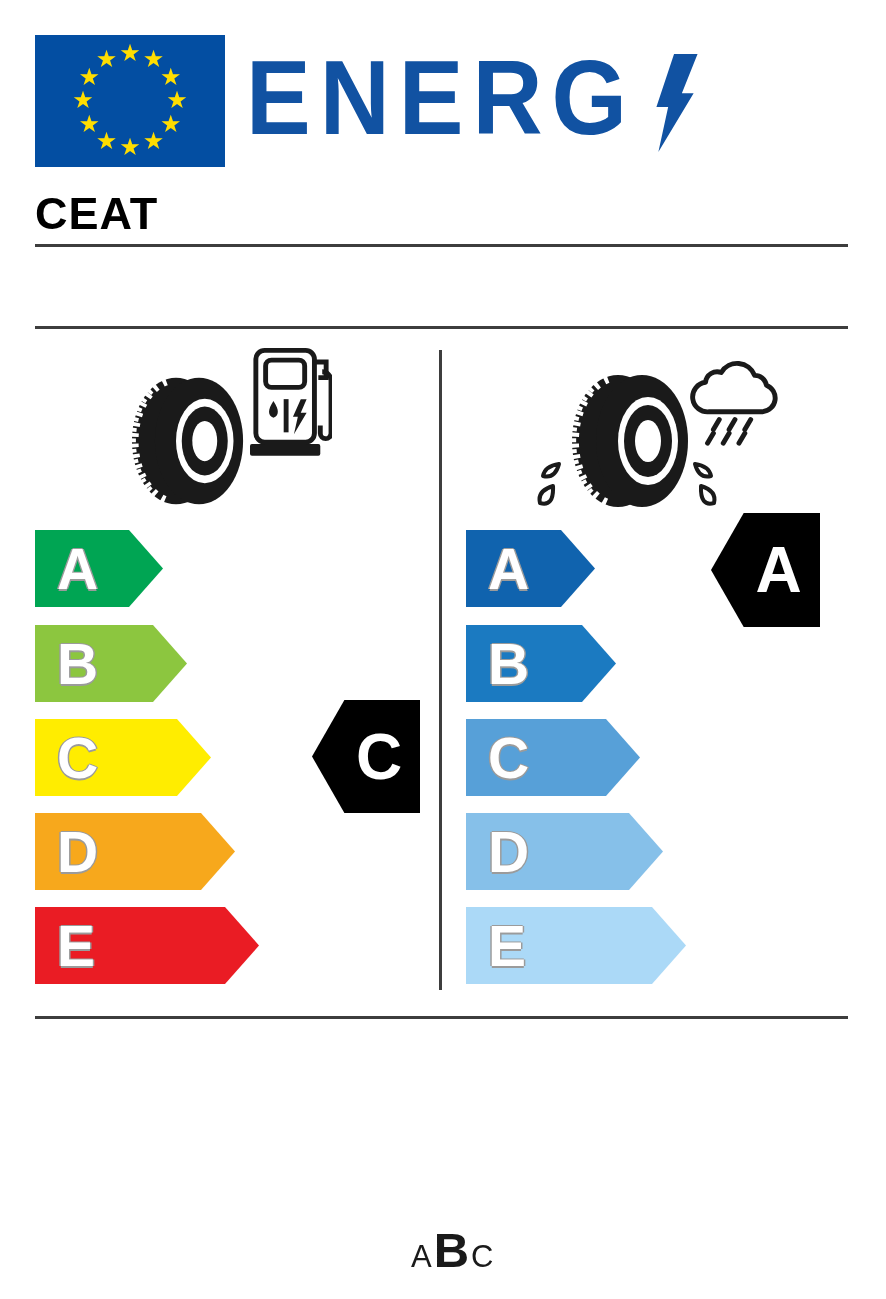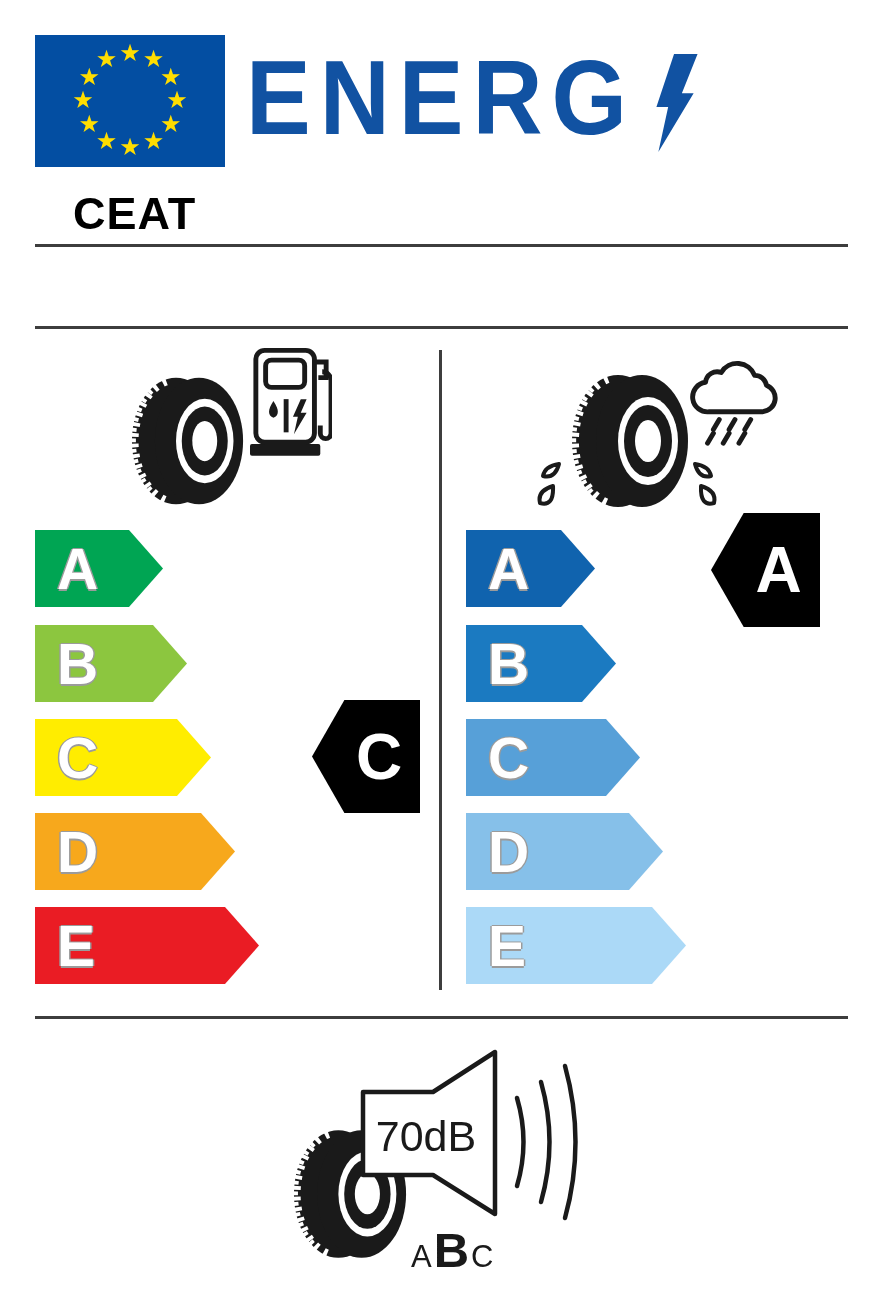--- a/index.html
+++ b/index.html
@@ -10,21 +10,21 @@
   .flag{position:absolute;left:35px;top:35px;width:190px;height:132px;}
   .star{position:absolute;font-size:24px;line-height:24px;width:24px;text-align:center;}
 
   
   .energ{position:absolute;left:246px;top:50px;font-size:97px;font-weight:bold;
          letter-spacing:9px;line-height:90px;transform:scaleY(1.08);transform-origin:top left;}
   .bolt{position:absolute;left:652px;top:54px;}
 
   
   .brand{position:absolute;left:35px;top:188px;font-size:45px;font-weight:bold;color:#000;
-         letter-spacing:1px;margin-left:38px;}
+         letter-spacing:1px;}
 
   
   .hrule{position:absolute;left:35px;width:813px;height:3px;background:#3d3d3d;}
   .vrule{position:absolute;left:439px;top:350px;width:3px;height:640px;background:#3d3d3d;}
 
   
   .icon{position:absolute;}
 
   
   .ladder{position:absolute;top:530px;}
@@ -176,31 +176,19 @@
       </div>
   </div>
 
   <div class="pointer pointer-fuel" style="background-color: rgb(0, 0, 0);">
     <span>C</span>
   </div>
   <div class="pointer pointer-wet" style="background-color: rgb(0, 0, 0);">
     <span>A</span>
   </div>
 
-  <span class="icon" style="left:290px;top:1040px">
-    <svg width="320" height="235" viewBox="0 0 320 235">
-      <use href="#tire" x="2" y="86" width="116" height="136"></use>
-      <path d="M73,52 H143 L205,12 V174 L143,135 H73 Z" fill="#fff" stroke="#1a1a1a" stroke-width="4.5" stroke-linejoin="round"></path>
-      <text x="136" y="111" font-size="43" fill="#1a1a1a" text-anchor="middle">70dB</text>
-      <g fill="none" stroke="#1a1a1a" stroke-width="4.5" stroke-linecap="round">
-        <path d="M227,58 Q240,102 227,146"></path>
-        <path d="M251,42 Q268,102 251,162"></path>
-        <path d="M275,26 Q296,102 275,178"></path>
-      </g>
-    </svg>
-  </span>
   <div class="noise-abc">
     <span class="na">A</span>
     <span class="nb">B</span>
     <span class="nc">C</span>
   </div>
 
 </div>
 
 </body></html>

